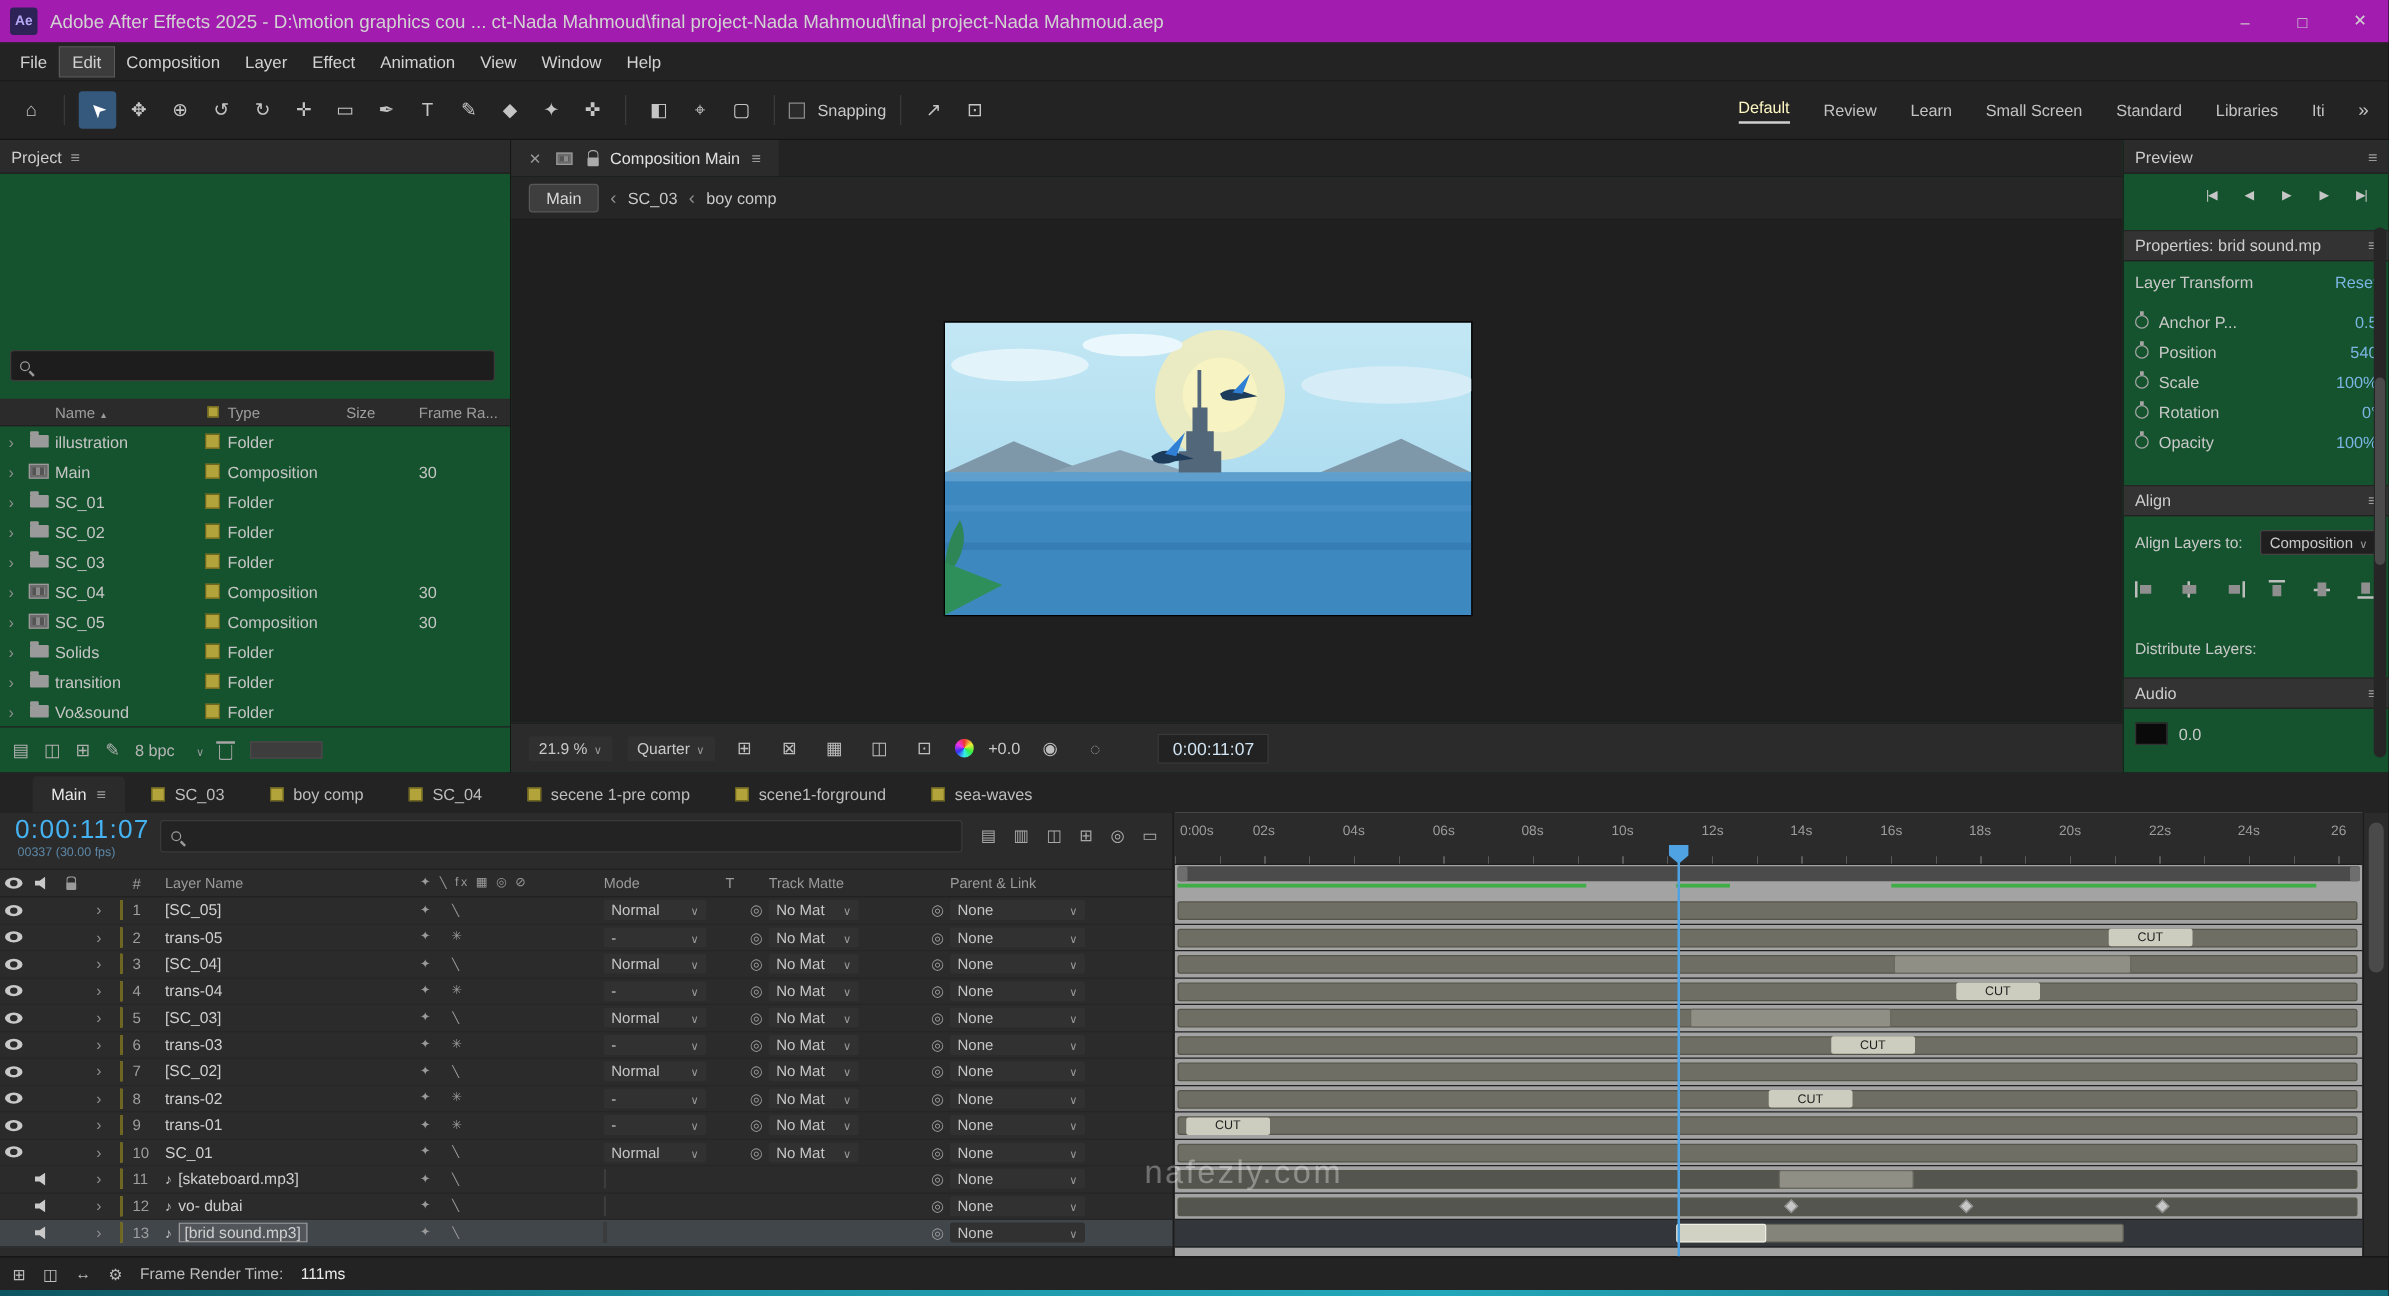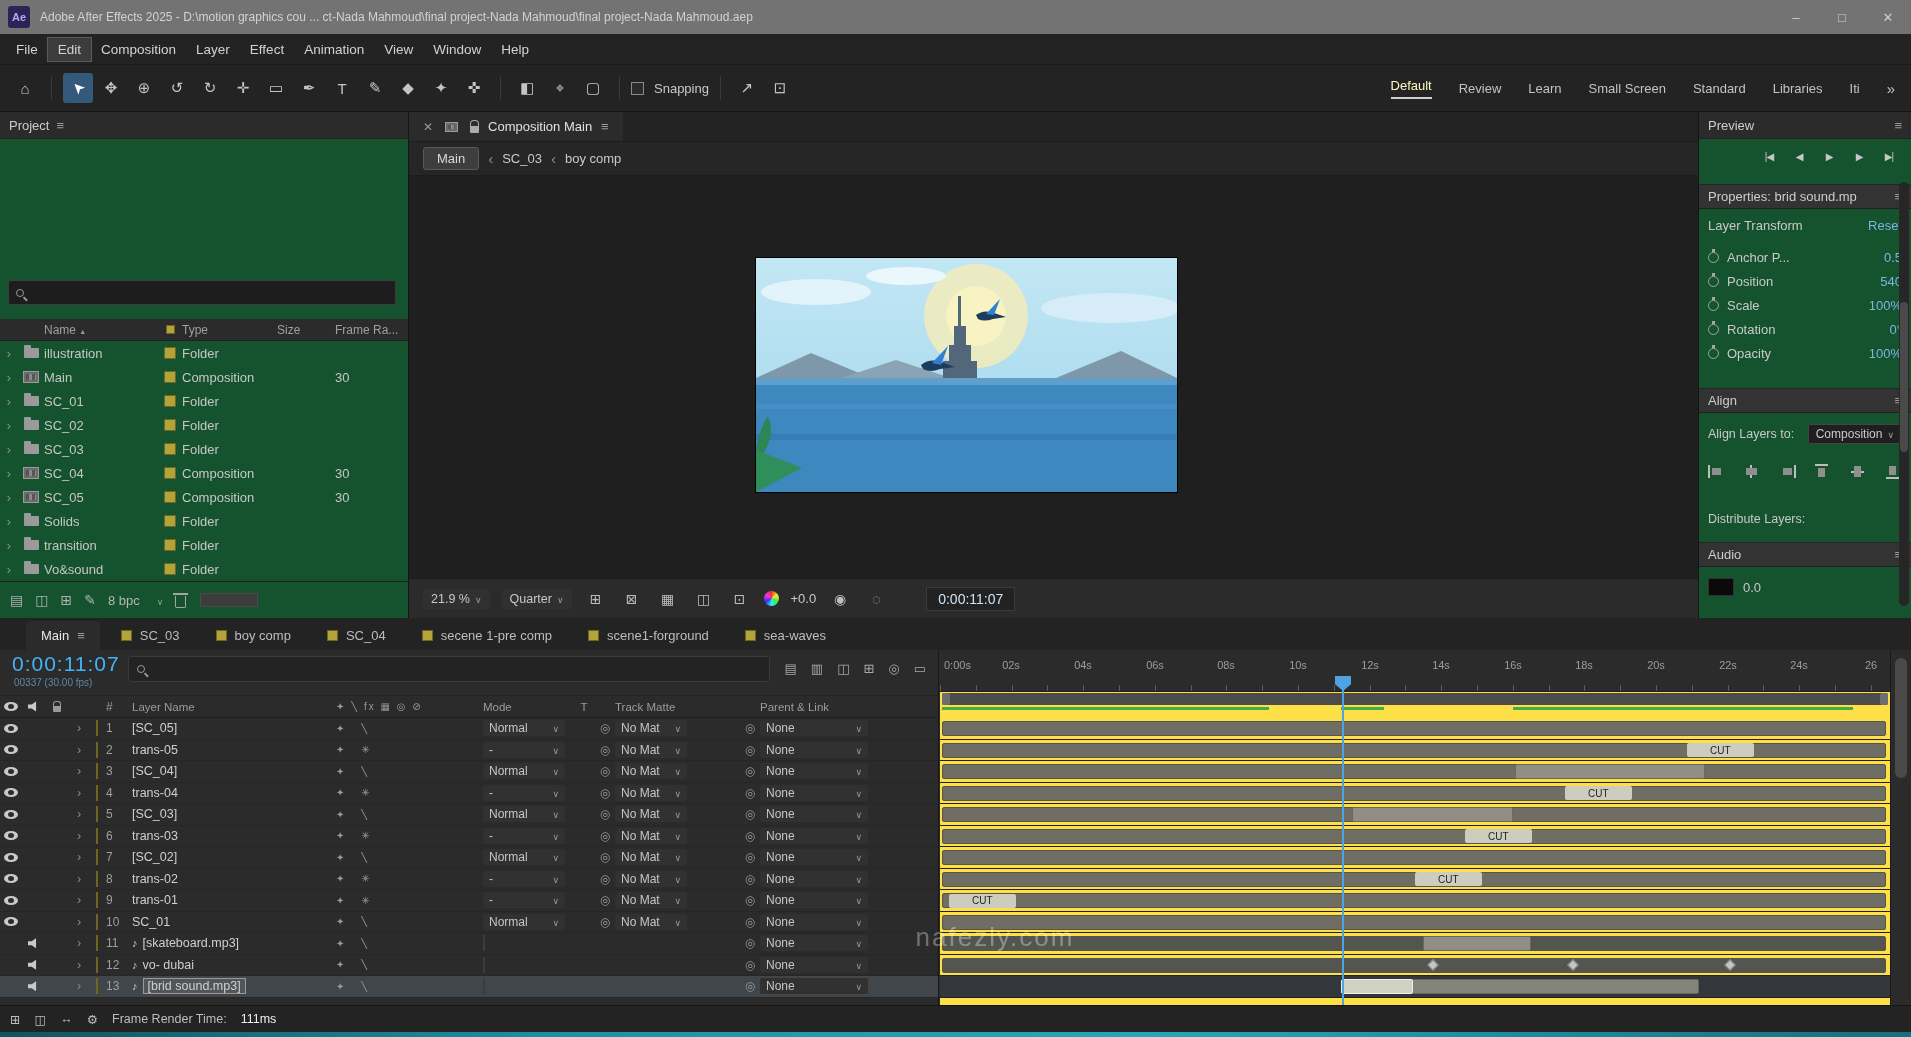--- a/index.html
+++ b/index.html
@@ -1,21 +1,21 @@
 <!DOCTYPE html>
 <html><head>
 <meta charset="utf-8">
 <style>
 *{margin:0;padding:0;box-sizing:border-box}
 body{background:#0d0d0d}
 .app{position:relative;width:1911px;height:1037px;background:#161616;font-family:"Liberation Sans","DejaVu Sans",sans-serif;color:#c9c9c9;font-size:13px;overflow:hidden}
 
-.tbar{position:absolute;top:0;left:0;right:0;height:34px;background:#737373;display:flex;align-items:center;gap:10px;padding-left:8px}
+.tbar{position:absolute;top:0;left:0;right:0;height:34px;background:#a21caf;display:flex;align-items:center;gap:10px;padding-left:8px}
 .aelogo{width:22px;height:22px;background:#2d2357;color:#b6a8f5;font-weight:bold;font-size:11px;display:flex;align-items:center;justify-content:center;border-radius:3px}
-.ttext{font-size:12px;color:#d2d2d2;white-space:nowrap}
+.ttext{font-size:15px;color:#d2d2d2;white-space:nowrap}
 .wbtns{margin-left:auto;display:flex}
 .wbtn{width:46px;height:34px;display:flex;align-items:center;justify-content:center;color:#cfcfcf;font-size:13px}
 
 .menu{position:absolute;top:34px;left:0;right:0;height:30px;background:#232323;display:flex;align-items:center;padding-left:6px}
 .mitem{padding:4px 10px;font-size:13.5px;color:#d2d2d2}
 .mitem.active{background:#3c3c3c;outline:1px solid #5a5a5a}
 
 .toolsbar{position:absolute;top:64px;left:0;right:0;height:48px;background:#232323;border-top:1px solid #1a1a1a;border-bottom:1px solid #141414;display:flex;align-items:center;padding-left:10px;gap:3px}
 .tool{width:30px;height:30px;display:flex;align-items:center;justify-content:center;font-size:15px;color:#c4c4c4;border-radius:3px}
 .tool.active{background:#35597c;color:#fff}
@@ -128,21 +128,21 @@
 .namebox{border:1px solid #9a9a9a;background:#52565a;padding:0 4px}
 .csw{width:155px;font-size:10px;color:#9a9a9a;letter-spacing:7px;padding-left:8px;flex:none;overflow:hidden;white-space:nowrap}
 .cmode{width:90px;flex:none}
 .cmatte{width:80px;flex:none}
 .cparent{flex:1;display:flex;align-items:center}
 .msel{display:flex;align-items:center;justify-content:space-between;background:#313131;border-radius:2px;padding:1px 6px;font-size:12px;color:#c6c6c6;width:82px}
 .w70{width:72px}.w105{width:108px}
 .sqr{width:10px;height:10px;background:#1d1d1d;border:1px solid #3c3c3c}
 .tlchip2{width:11px;height:11px;background:#b3a33b;border:1px solid #6f671f}
 
-.tlgraph{position:absolute;left:940px;top: 0;width:950px;height:100%;background:#fde047}
+.tlgraph{position:absolute;left:940px;top: 0;width:950px;height:100%;background:#a3a3a3}
 .ruler{position:absolute;top:0;left:0;right:0;height:42px;background:#2b2b2b;border-bottom:1px solid #1e1e1e}
 .rlab{position:absolute;top:9px;font-size:11px;color:#9c9c9c;transform:translateX(-50%);white-space:nowrap}
 .rlab.first{transform:none}
 .ticks{position:absolute;bottom:0;left:0;right:0;height:6px;background:repeating-linear-gradient(90deg,#5a5a5a 0 1px,transparent 1px 35.8px)}
 .workarea{position:absolute;top:43px;left:2px;width:946px;height:12px;background:#4b4b4b;border-radius:2px}
 .workarea::before,.workarea::after{content:"";position:absolute;top:0;width:8px;height:12px;background:#6e6e6e;border-radius:2px}
 .workarea::before{left:0}.workarea::after{right:0}
 .cache{position:absolute;top:57px;height:3px;background:#3fae46}
 .growz{position:absolute;top:68px;left:0;right:0}
 .grow{height:21.5px;position:relative;border-bottom:1px solid #202020}

